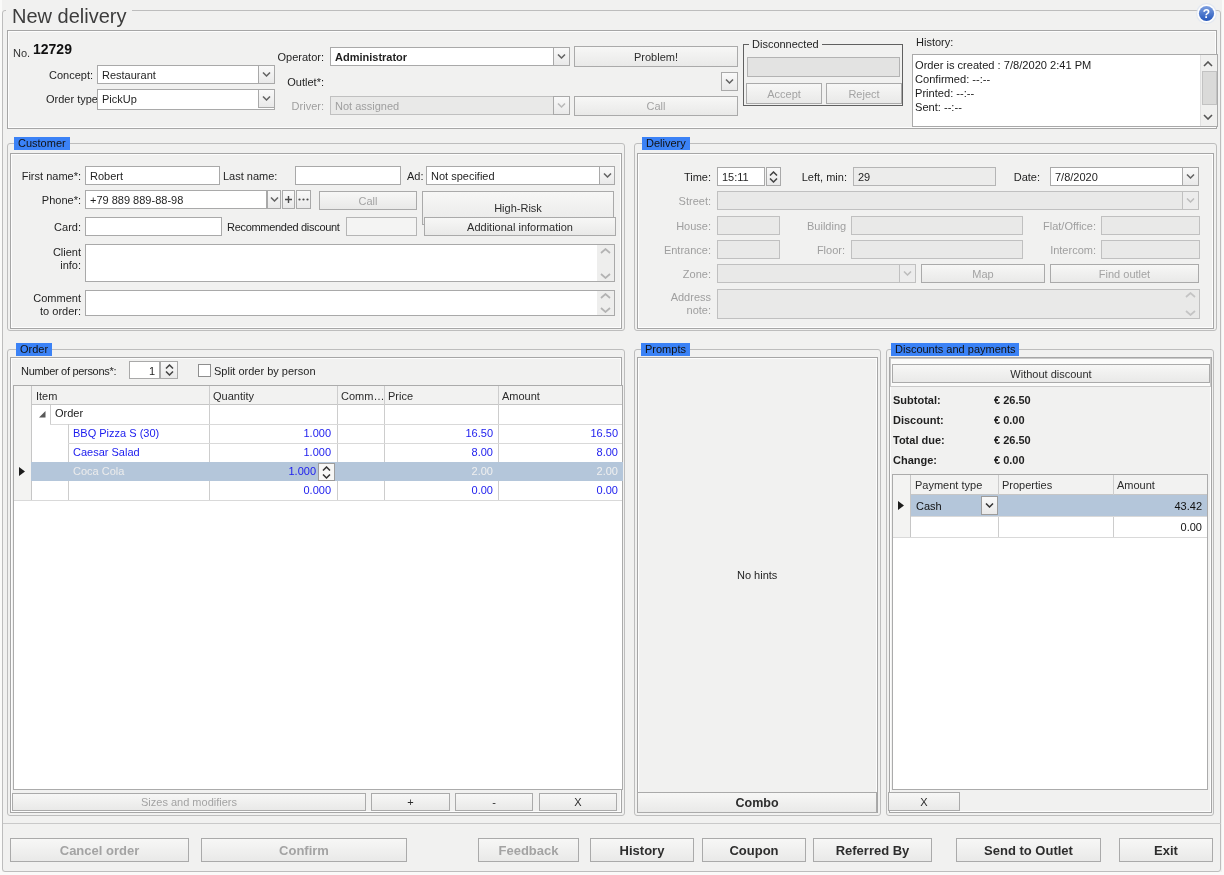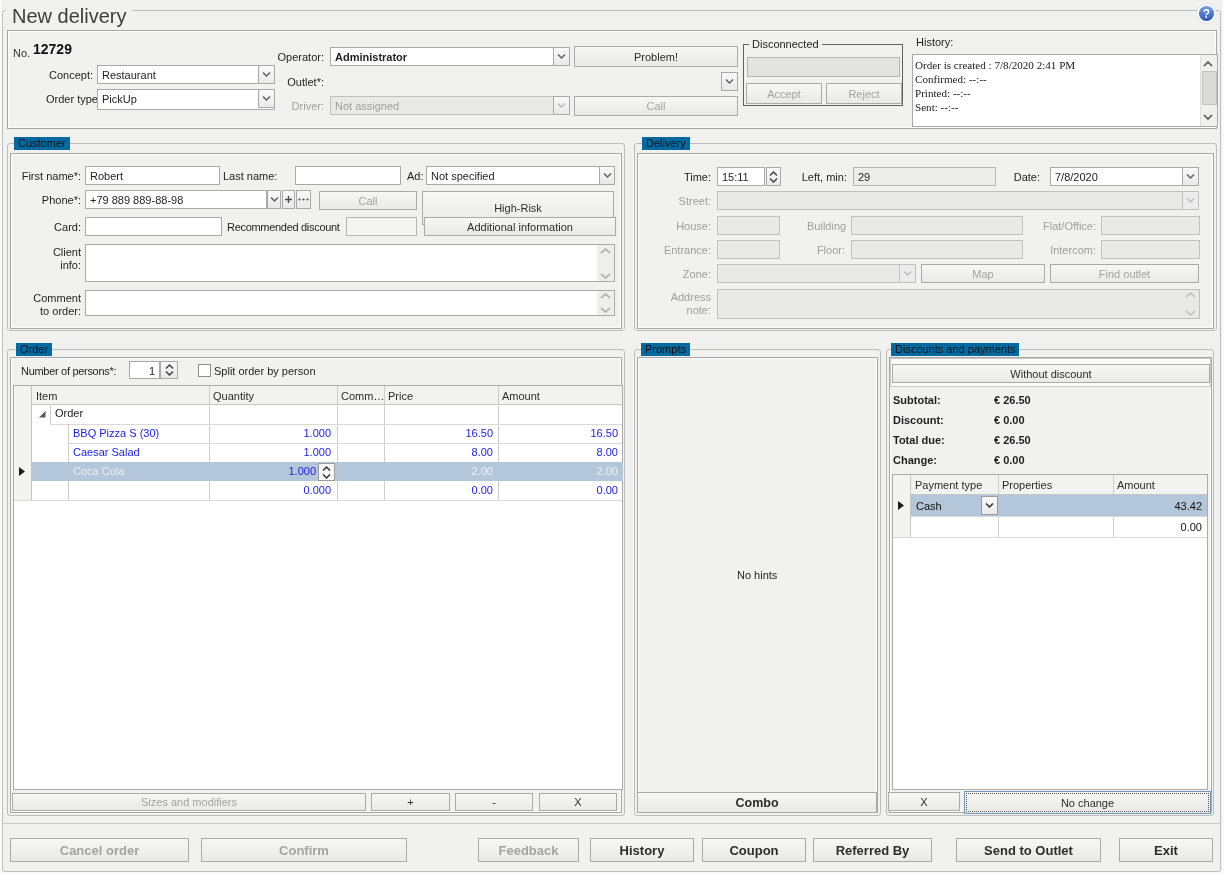--- a/index.html
+++ b/index.html
@@ -1,20 +1,20 @@
 <!DOCTYPE html>
 <html><head><meta charset="utf-8"><style>
 html,body{margin:0;padding:0;}
 body{width:1224px;height:875px;overflow:hidden;background:#f1f1f0;font-family:"Liberation Sans",sans-serif;font-size:11px;color:#1f1f1f;}
 .abs{position:absolute;}
 #page{position:relative;width:1224px;height:875px;}
 .outer{position:absolute;left:2px;top:10px;width:1219px;height:862px;border:1px solid #bdbdbd;border-radius:3px;box-sizing:border-box;}
 .title{position:absolute;left:6px;top:5px;font-size:20px;color:#3d3d3d;background:#f1f1f0;padding:0 6px;white-space:nowrap;}
 .g{position:absolute;border:1px solid #bdbdbd;border-radius:3px;box-sizing:border-box;}
-.leg{position:absolute;background:#0369a1;padding:0 4px;white-space:nowrap;color:#111;}
+.leg{position:absolute;background:#3b82f6;padding:0 4px;white-space:nowrap;color:#111;}
 .panel{position:absolute;border:1px solid #a6a6a6;background:#f1f1f0;box-shadow:inset 1px 1px 0 #fdfdfd,inset -1px -1px 0 #fdfdfd;box-sizing:border-box;}
 .lbl{position:absolute;white-space:nowrap;line-height:13px;}
 .lblr{position:absolute;white-space:nowrap;text-align:right;line-height:13px;}
 .dlb{color:#9f9f9f;}
 .fld{position:absolute;background:#fff;border:1px solid #a9a9a9;line-height:16px;padding:1px 0 0 4px;white-space:nowrap;overflow:hidden;box-sizing:border-box;}
 .dis{background:#e9e9e8;border-color:#c0c0c0;color:#9f9f9f;}
 .gry{background:#e3e3e2;border-color:#b3b3b3;}
 .arr{position:absolute;background:linear-gradient(180deg,#f9f9f9,#e9e9e9);border:1px solid #a9a9a9;display:flex;align-items:center;justify-content:center;box-sizing:border-box;}
 .btn{position:absolute;background:linear-gradient(180deg,#f7f7f6,#e9e9e8);border:1px solid #aaa;text-align:center;color:#2d2d2d;display:flex;align-items:center;justify-content:center;white-space:nowrap;box-sizing:border-box;}
 .btn.dis2{color:#a3a3a3;}
@@ -78,21 +78,21 @@
         <path d="M1 0.5 L4.5 4 L8 0.5" stroke="#b9b9b9" stroke-width="1.5" fill="none"></path>
       </svg>
     </div>
 <div class="btn dis2" style="left:574px;top:96px;width:164px;height:20px;">Call</div>
 <div class="g" style="left:743px;top:44px;width:160px;height:62px;border-color:#606060;border-radius:0;"></div>
 <div class="lbl" style="left:749px;top:38px;background:#f1f1f0;padding:0 3px;">Disconnected</div>
 <div class="fld gry" style="left:747px;top:57px;width:153px;height:20px;"></div>
 <div class="btn dis2" style="left:746px;top:83px;width:76px;height:21px;">Accept</div>
 <div class="btn dis2" style="left:826px;top:83px;width:76px;height:21px;">Reject</div>
 <div class="lbl" style="left:916px;top:36px;">History:</div>
-<div class="fld" style="left:912px;top:54px;width:306px;height:73px;font-family:Liberation Serif, serif;font-size:11.1px;line-height:14px;padding:3px 0 0 2px;color:#1a1a1a;">Order is created : 7/8/2020 2:41 PM<br>Confirmed: --:--<br>Printed: --:--<br>Sent: --:--</div>
+<div class="fld" style="left:912px;top:54px;width:306px;height:73px;font-family:Liberation Sans, sans-serif;font-size:11.1px;line-height:14px;padding:3px 0 0 2px;color:#1a1a1a;">Order is created : 7/8/2020 2:41 PM<br>Confirmed: --:--<br>Printed: --:--<br>Sent: --:--</div>
 <div class="abs" style="left:1200px;top:55px;width:16px;height:71px;background:#f0f0ef;border-left:1px solid #e0e0e0;"></div>
 <svg class="abs" style="left:1203px;top:61px;" width="10" height="6">
       <path d="M1 5 L5 1 L9 5" stroke="#555" stroke-width="1.6" fill="none"></path>
     </svg>
 <div class="abs" style="left:1202px;top:71px;width:13px;height:32px;background:#dadad9;border:1px solid #c2c2c2;"></div>
 <svg class="abs" style="left:1203px;top:114px;" width="10" height="6">
       <path d="M1 1 L5 5 L9 1" stroke="#555" stroke-width="1.6" fill="none"></path>
     </svg>
 
 <div class="g" style="left:7px;top:143px;width:618px;height:188px;"></div>
@@ -324,23 +324,20 @@
 <div class="arr" style="left:981px;top:496px;width:17px;height:19px;border-color:#9c9c9c;">
       <svg width="9" height="5">
         <path d="M1 0.5 L4.5 4 L8 0.5" stroke="#333" stroke-width="1.5" fill="none"></path>
       </svg>
     </div>
 <div class="lblr" style="left:1102px;top:500px;width:100px;color:#111;">43.42</div>
 <div class="abs" style="left:911px;top:516px;width:296px;height:1px;background:#d9d9d9;"></div>
 <div class="lblr" style="left:1102px;top:521px;width:100px;color:#111;">0.00</div>
 <div class="abs" style="left:893px;top:537px;width:314px;height:1px;background:#d9d9d9;"></div>
 <div class="btn" style="left:888px;top:792px;width:72px;height:19px;">X</div>
-<div class="btn" style="left:964px;top:791px;width:247px;height:23px;border:1px solid #7295b5;">
-      <span style="position:absolute;left:1px;top:1px;right:1px;bottom:1px;border:1px dotted #555;display:flex;align-items:center;justify-content:center;">No change</span>
-    </div>
 
 <div class="abs" style="left:3px;top:823px;width:1218px;height:1px;background:#c9c9c9;"></div>
 <div class="btn bold dis2" style="left:201px;top:838px;width:206px;height:24px;font-size:13px;">Confirm</div>
 <div class="btn bold dis2" style="left:10px;top:838px;width:179px;height:24px;font-size:13px;">Cancel order</div>
 <div class="btn bold dis2" style="left:478px;top:838px;width:101px;height:24px;font-size:13px;">Feedback</div>
 <div class="btn bold" style="left:590px;top:838px;width:104px;height:24px;font-size:13px;">History</div>
 <div class="btn bold" style="left:702px;top:838px;width:104px;height:24px;font-size:13px;">Coupon</div>
 <div class="btn bold" style="left:813px;top:838px;width:119px;height:24px;font-size:13px;">Referred By</div>
 <div class="btn bold" style="left:956px;top:838px;width:145px;height:24px;font-size:13px;">Send to Outlet</div>
 <div class="btn bold" style="left:1119px;top:838px;width:94px;height:24px;font-size:13px;">Exit</div>

